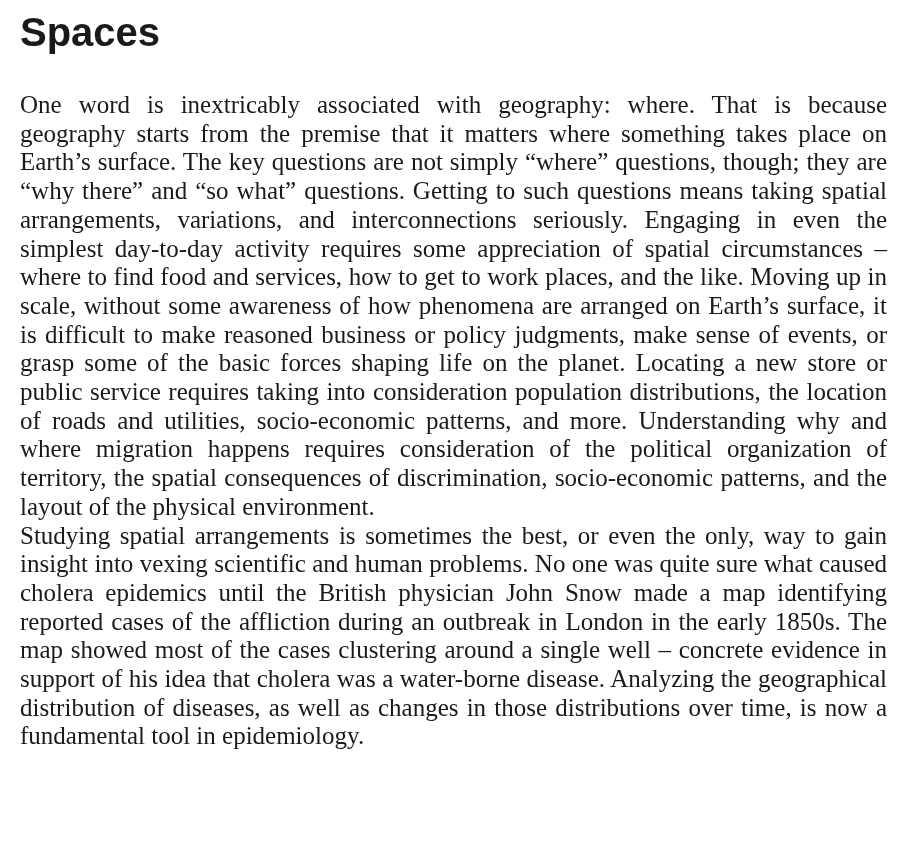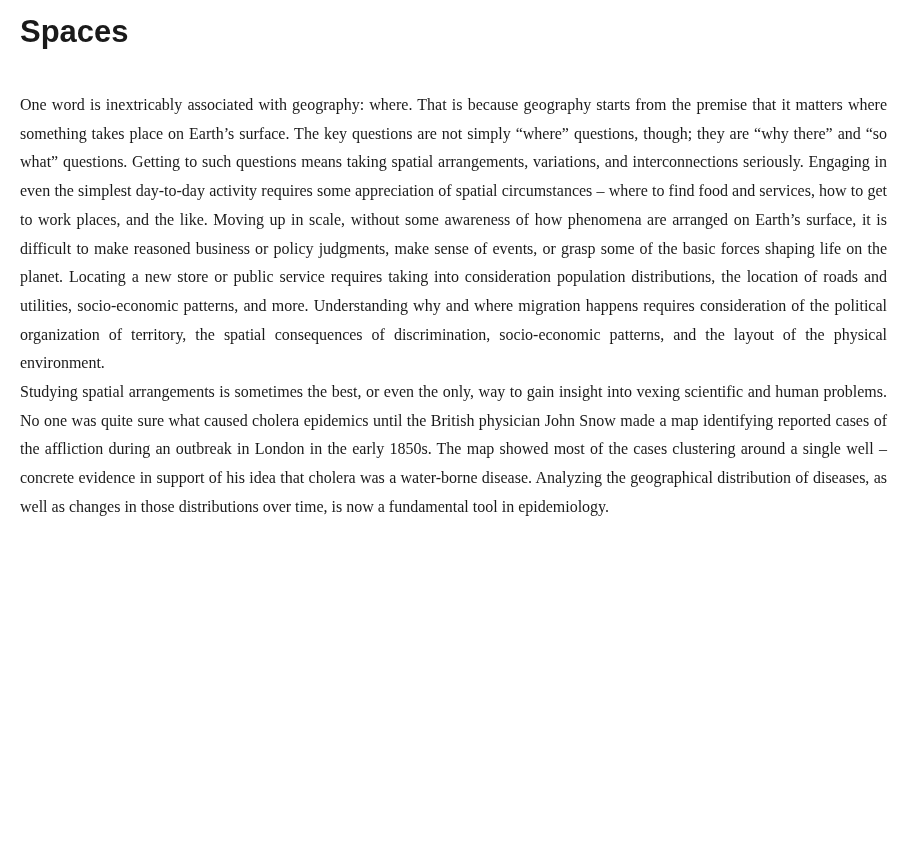--- a/index.html
+++ b/index.html
@@ -15,30 +15,30 @@
     }
     .page {
       position: absolute;
       left: 20px;
       top: 0;
       width: 867px;
     }
     .section-title {
       font-family: "Liberation Sans", sans-serif;
       font-weight: bold;
-      font-size: 31px;
+      font-size: 40px;
       color: #1a1a1a;
       margin: 0;
       padding-top: 11px;
       line-height: 42px;
       letter-spacing: 0px;
     }
     .paragraph {
       font-family: "Liberation Serif", serif;
-      font-size: 16px;
+      font-size: 25px;
       line-height: 28.7px;
       color: #1a1a1a;
       text-align: justify;
       text-justify: inter-word;
       margin: 0;
       hyphens: none;
     }
     .p1 { margin-top: 38px; }
     .p2 { }
   </style>

